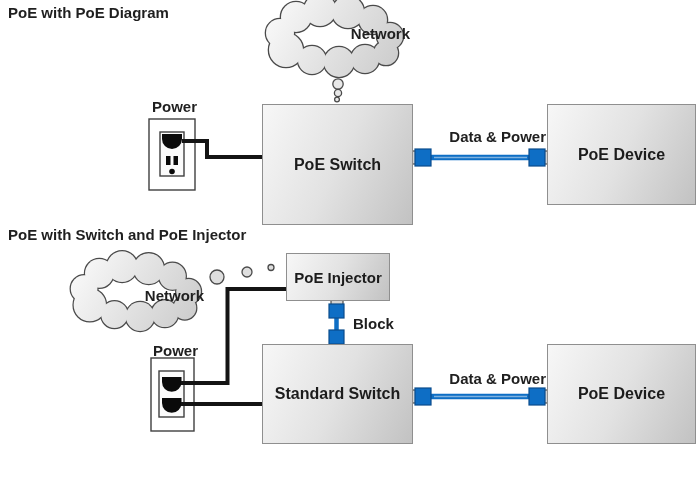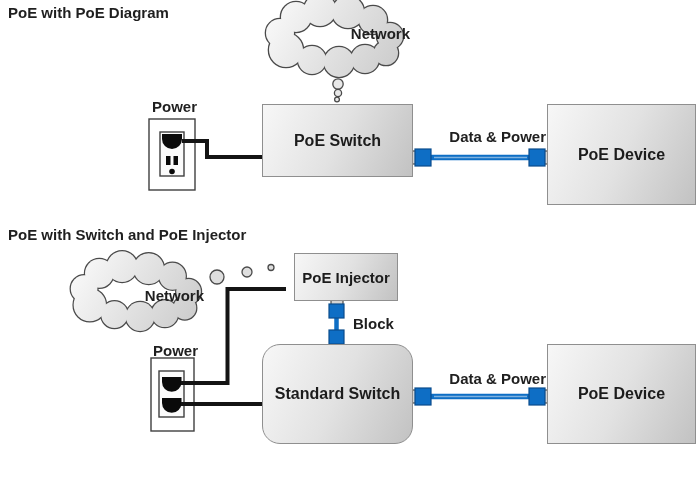--- a/index.html
+++ b/index.html
@@ -154,43 +154,43 @@
       <rect x="529" y="388" width="16" height="17" fill="#0e6ec5" stroke="#0a4c8c" stroke-width="1.2"></rect>
     </g>
   </svg>
 
   <div class="lbl sec-title" style="top:4px;">PoE with PoE Diagram</div>
 
   <div class="lbl center" style="left:262px;top:25px;width:148px;font-size:15px;">Network</div>
 
   <div class="lbl center" style="left:147px;top:98px;width:50px;font-size:15px;">Power</div>
 
-  <div class="box" style="left:262px;top:104px;width:151px;height:73px;">
+  <div class="box" style="left:262px;top:104px;width:151px;height:121px;">
     <span>PoE Switch</span>
   </div>
 
   <div class="lbl center" style="left:414px;top:128px;width:132px;font-size:15px;">Data &amp; Power</div>
 
   <div class="box" style="left:547px;top:104px;width:149px;height:101px;">
     <span>PoE Device</span>
   </div>
 
   <div class="lbl sec-title" style="top:226px;">PoE with Switch and PoE Injector</div>
 
   <div class="lbl center" style="left:64px;top:287px;width:140px;font-size:15px;">Network</div>
 
-  <div class="box" style="left:286px;top:253px;width:104px;height:48px;font-size:15px;margin-left:8px;">
+  <div class="box" style="left:286px;top:253px;width:104px;height:48px;font-size:15px;">
     <span>PoE Injector</span>
   </div>
 
   <div class="lbl" style="left:353px;top:315px;font-size:15px;">Block</div>
 
   <div class="lbl center" style="left:148px;top:342px;width:50px;font-size:15px;">Power</div>
 
-  <div class="box" style="left:262px;top:344px;width:151px;height:100px;border-radius:18px;">
+  <div class="box" style="left:262px;top:344px;width:151px;height:100px;">
     <span>Standard Switch</span>
   </div>
 
   <div class="lbl center" style="left:414px;top:370px;width:132px;font-size:15px;">Data &amp; Power</div>
 
   <div class="box" style="left:547px;top:344px;width:149px;height:100px;">
     <span>PoE Device</span>
   </div>
 
 

